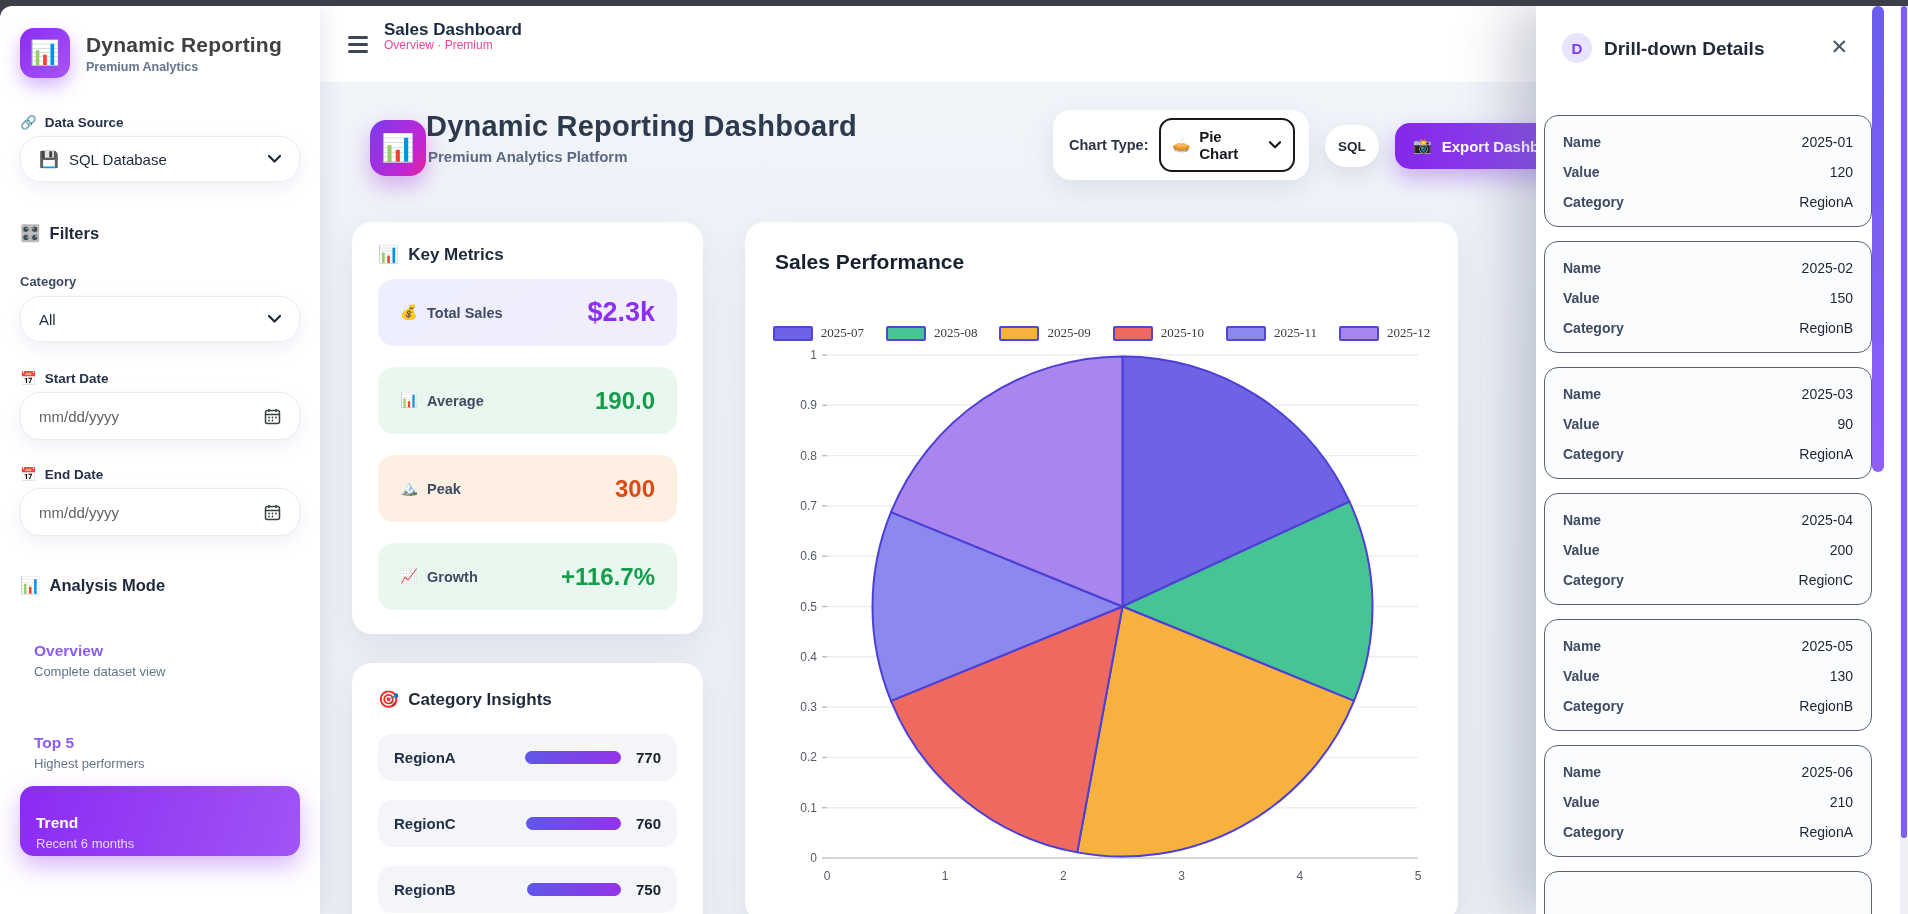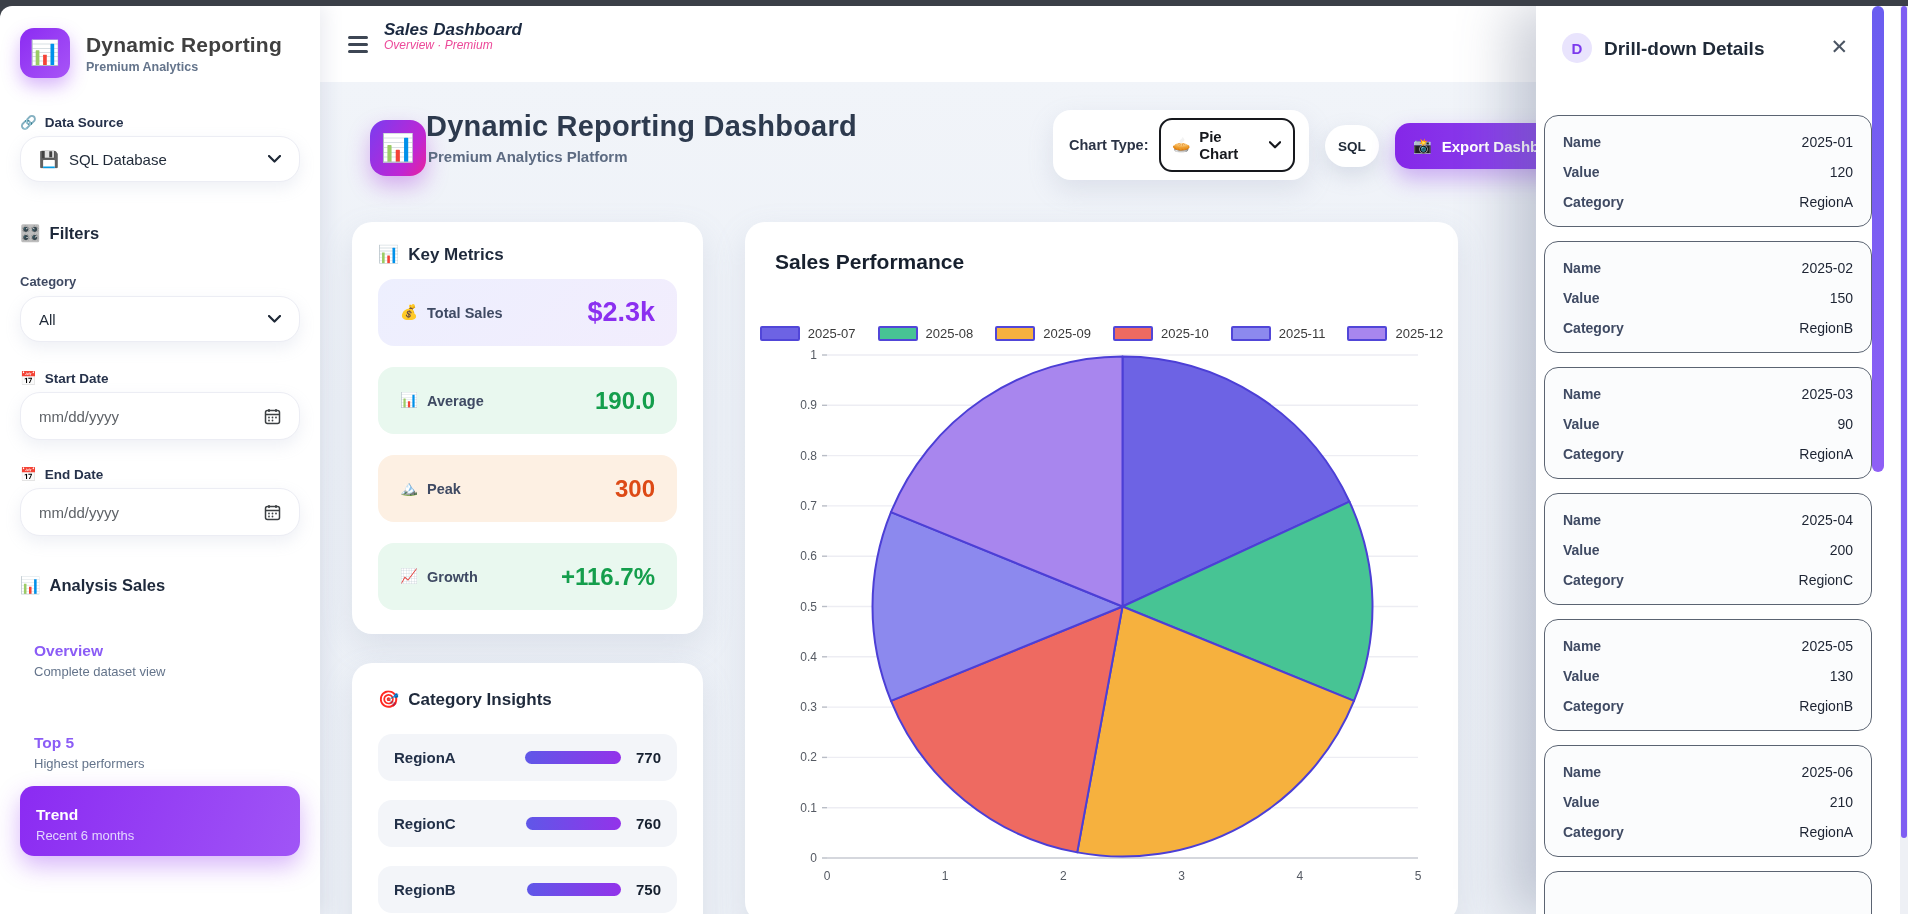--- a/index.html
+++ b/index.html
@@ -29,27 +29,27 @@
   .side-select { height:46px; gap:10px; }
   .side-date { height:48px; justify-content:space-between; }
   .select-text { font-size:15px; color:#1f2937; flex:1; }
   .chev { flex:0 0 auto; }
   .date-ph { font-size:15px; color:#5f6368; }
   .mini-label { font-size:13px; font-weight:600; color:#3f4a63; }
 
   .mode-item { position:absolute; left:20px; width:280px; padding:6px 14px; border-radius:14px; cursor:pointer; }
   .mode-title { font-size:15.5px; font-weight:700; color:#8b5cf6; }
   .mode-desc { font-size:13px; color:#64748b; margin-top:4px; }
-  .mode-item.active { background:linear-gradient(110deg,#8b2bf2,#a055f6); height:70px; padding:20px 16px;
+  .mode-item.active { background:linear-gradient(110deg,#8b2bf2,#a055f6); height:70px; padding:28px 16px;
                       box-shadow:0 10px 24px rgba(139,43,242,.35); }
   .mode-item.active .mode-title { color:#ffffff; }
   .mode-item.active .mode-desc { color:#e3d6fd; }
 
   
-  .topbar { position:absolute; left:320px; top:6px; right:0; height:76px; background:#ffffff; z-index:10;font-style:italic; }
+  .topbar { position:absolute; left:320px; top:6px; right:0; height:76px; background:#ffffff; z-index:10; }
   .hamburger { position:absolute; left:28px; top:30px; width:20px; cursor:pointer; }
   .hamburger span { display:block; width:20px; height:2.6px; background:#3d4654; border-radius:2px; margin-bottom:4.4px; }
   .tb-title { position:absolute; left:64px; top:14px; font-size:17px; font-weight:800; color:#1b2940; }
   .tb-sub { position:absolute; left:64px; top:32px; font-size:12px; color:#ec4899; }
 
   
   .content { position:absolute; left:320px; top:78px; right:0; bottom:0;
              background:linear-gradient(180deg,#f1f4f9 0%,#edf1f7 40%,#ecf0f6 100%); z-index:5; }
 
   .hdr-icon { position:absolute; left:50px; top:42px; width:56px; height:56px; border-radius:16px;
@@ -92,21 +92,21 @@
   .ci-rows { margin-top:24px; }
   .ci-row { height:47px; border-radius:14px; background:#f3f5f9; display:flex; align-items:center;
             padding:0 16px; margin-bottom:19px; }
   .ci-name { font-size:15px; font-weight:700; color:#223048; flex:1; }
   .ci-bar { height:13px; border-radius:7px; background:linear-gradient(90deg,#5f57e8,#9333ea); }
   .ci-value { width:40px; text-align:right; font-size:15px; font-weight:800; color:#16202f; }
 
   .sp-card { left:425px; top:144px; width:713px; height:700px; overflow:hidden; }
   .sp-h { padding:28px 30px 0; font-size:21px; font-weight:800; color:#17202e; }
   .legend { margin-top:50px; display:flex; justify-content:center; align-items:center; gap:22px; height:18px; }
-  .legend-item { display:flex; align-items:center; gap:8px; cursor:pointer; }
+  .legend-item { display:flex; align-items:center; gap:8px; cursor:pointer;font-family:Liberation Serif, serif; }
   .legend-swatch { width:40px; height:15px; border:2.5px solid #5146d8; border-radius:2px; display:inline-block; }
   .legend-label { font-size:13px; color:#3a3a3a; }
   .sp-svg { display:block; margin-top:6px; }
   .gridline { stroke:#ededf3; stroke-width:1.4; }
   .axisline { stroke:#c7cad2; stroke-width:1.6; }
   .tickmark { stroke:#b9bdc6; stroke-width:1.4; }
   .ticklabel { font-size:12px; fill:#555a63; font-family:"Liberation Sans",sans-serif; }
   .yticklabel { text-anchor:end; }
   .xticklabel { text-anchor:middle; }
 
@@ -212,21 +212,21 @@
           <circle cx="5" cy="9.5" r=".9" fill="#3c4043"></circle>
           <circle cx="8.5" cy="9.5" r=".9" fill="#3c4043"></circle>
           <circle cx="12" cy="9.5" r=".9" fill="#3c4043"></circle>
           <circle cx="5" cy="12.5" r=".9" fill="#3c4043"></circle>
           <circle cx="8.5" cy="12.5" r=".9" fill="#3c4043"></circle>
         </svg>
     </div>
 
     <div class="side-h" style="top:570px;">
       <span class="emoji">📊</span>
-      <span>Analysis Sales</span>
+      <span>Analysis Mode</span>
     </div>
 
     <div class="mode-item" style="top:630px;">
       <div class="mode-title">Overview</div>
       <div class="mode-desc">Complete dataset view</div>
     </div>
     <div class="mode-item" style="top:722px;">
       <div class="mode-title">Top 5</div>
       <div class="mode-desc">Highest performers</div>
     </div>

